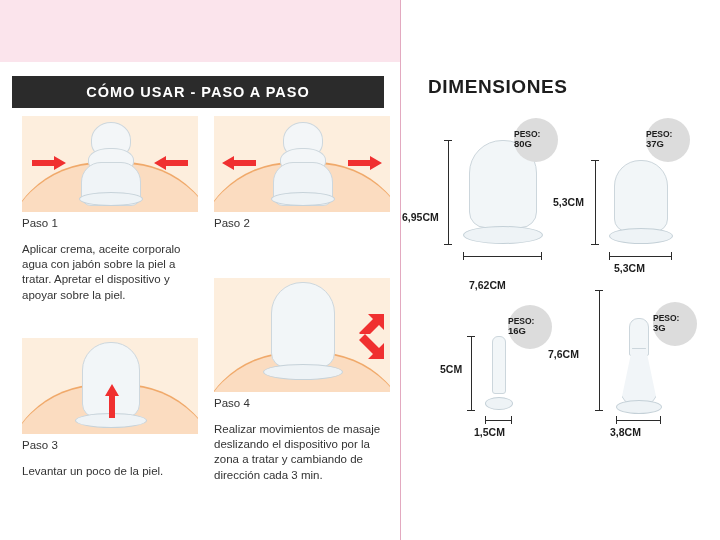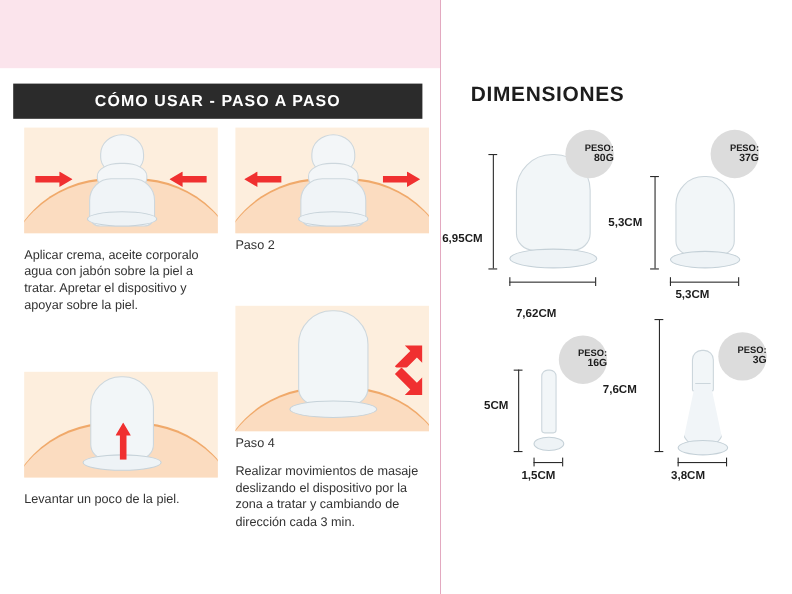--- a/index.html
+++ b/index.html
@@ -95,21 +95,21 @@
     position:absolute;left:401px;top:0;width:319px;height:540px;background:#ffffff;
   }
   .dim-title{
     position:absolute;left:27px;top:76px;font-size:19px;font-weight:bold;
     letter-spacing:.6px;color:#1d1d1d;
   }
 
   .badge{
     position:absolute;width:44px;height:44px;border-radius:50%;
     background:#dcdcdc;color:#1d1d1d;
-    display:flex;flex-direction:column;align-items:flex-end;justify-content:center;
+    display:flex;flex-direction:column;align-items:flex-start;justify-content:center;
     font-size:8.5px;font-weight:bold;line-height:1.15;text-align:center;
   }
   .badge .val{font-size:9.5px;}
 
   .dimlabel{position:absolute;font-size:10.5px;font-weight:bold;color:#1d1d1d;white-space:nowrap;}
 
   .prod{position:absolute;}
   
   .big1{width:78px;height:104px;}
   .big1 .dome{
@@ -191,20 +191,21 @@
           <svg width="34" height="14" viewBox="0 0 34 14">
               <path d="M0 4h22V0l12 7-12 7v-4H0z" fill="#f03030"></path>
             </svg>
         </div>
         <div class="arrow" style="right:10px;top:40px;">
           <svg width="34" height="14" viewBox="0 0 34 14">
               <path d="M34 4H12V0L0 7l12 7v-4h22z" fill="#f03030"></path>
             </svg>
         </div>
       </div>
+      <div class="step-label">Paso 1</div>
       <div class="step-text">Aplicar crema, aceite corporalo agua con jabón sobre la piel a tratar. Apretar el dispositivo y apoyar sobre la piel.</div>
     </div>
 
     <div class="step-col col-right" style="top:0;">
       <div class="step-img">
         <div class="skin"></div>
         <div class="cup-wrap">
           <div class="cup-a">
             <div class="top"></div>
               <div class="neck"></div>
@@ -234,20 +235,21 @@
             <div class="dome"></div>
               <div class="rim"></div>
           </div>
         </div>
         <div class="arrow" style="left:83px;top:46px;">
           <svg width="14" height="34" viewBox="0 0 14 34">
               <path d="M4 34V12H0L7 0l7 12h-4v22z" fill="#f03030"></path>
             </svg>
         </div>
       </div>
+      <div class="step-label">Paso 3</div>
       <div class="step-text">Levantar un poco de la piel.</div>
     </div>
 
     <div class="step-col col-right" style="top:162px;">
       <div class="step-img" style="height:114px;">
         <div class="skin flat"></div>
         <div class="cup-wrap" style="bottom:12px;">
           <div class="cup-b" style="width:78px;height:98px;">
             <div class="dome" style="left:8px;width:62px;height:84px;border-radius:31px 31px 15px 15px;"></div>
             <div class="rim" style="width:78px;height:14px;"></div>

